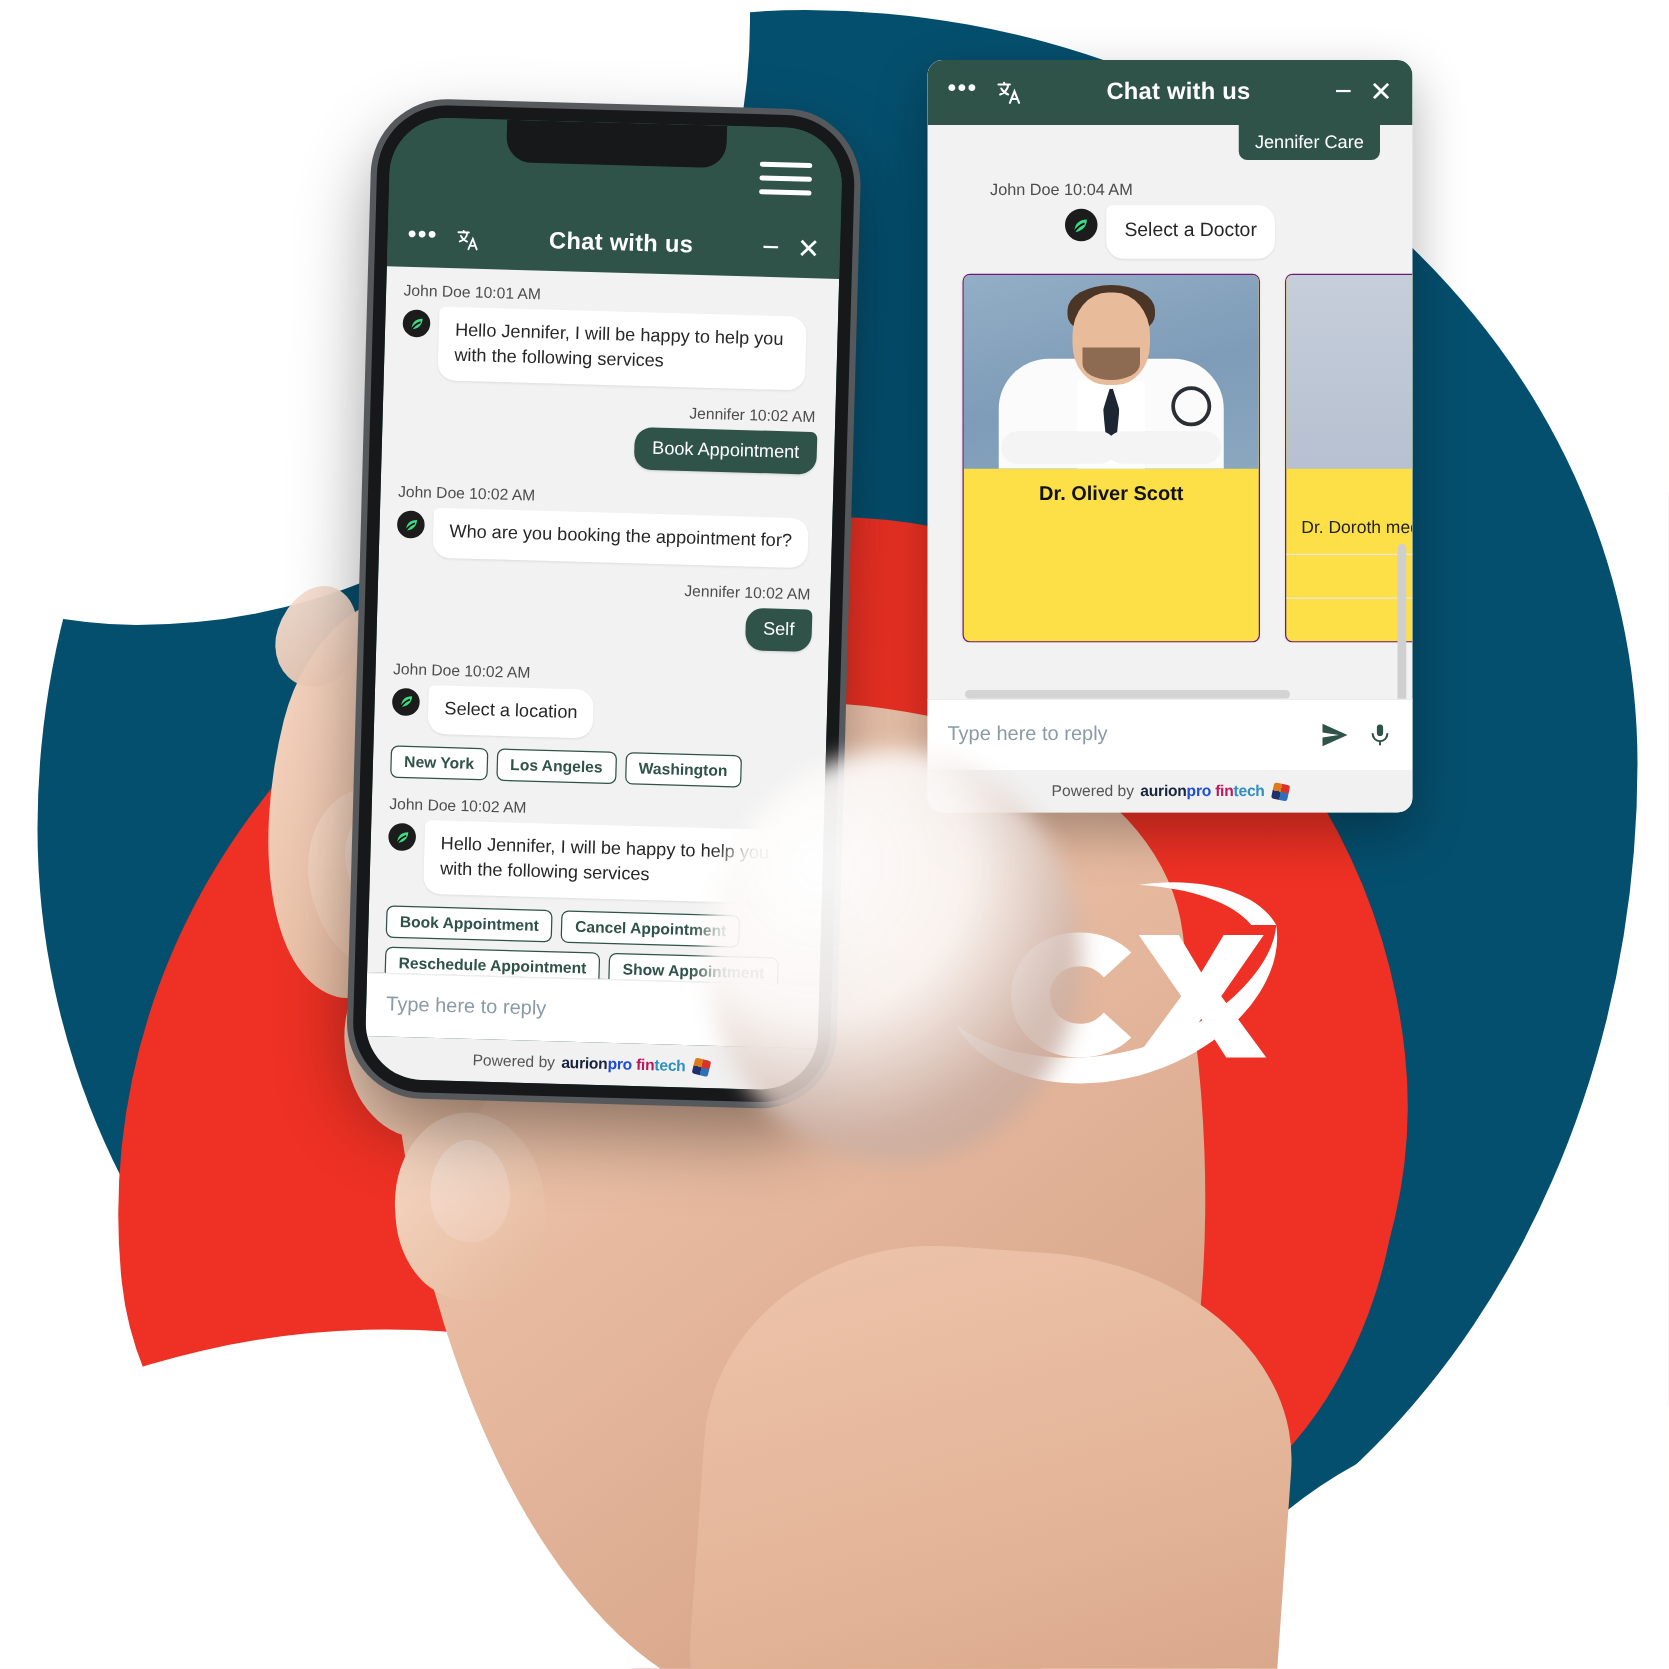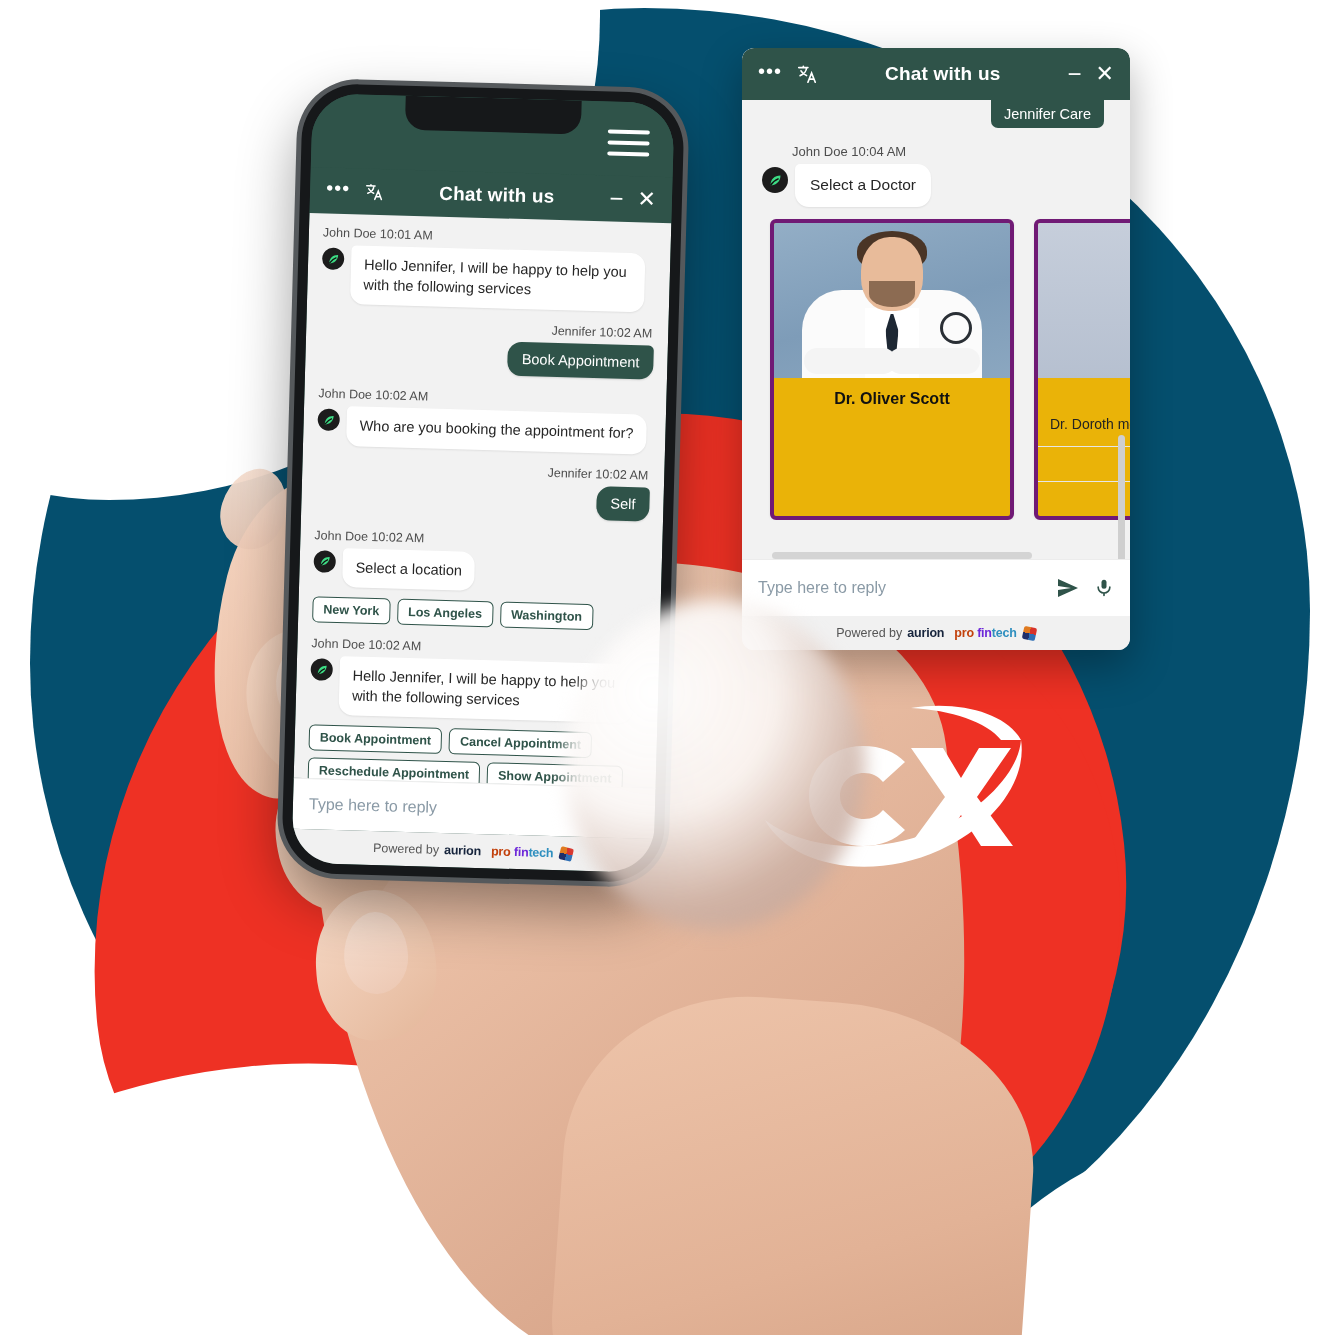--- a/index.html
+++ b/index.html
@@ -77,34 +77,34 @@
           padding:9px 14px;font-size:14.5px;box-shadow:0 1px 2px rgba(0,0,0,.12);}
   .chips{display:flex;flex-wrap:wrap;gap:7px;padding:10px 14px 0 14px;}
   .chip{border:1.3px solid #2f5349;color:#2f5349;background:#fff;border-radius:6px;
         padding:5px 10px;font-size:12.5px;font-weight:bold;white-space:nowrap;}
   .composer{background:#fff;display:flex;align-items:center;gap:14px;
         padding:0 16px;height:50px;flex:0 0 auto;border-top:1px solid #ececec;}
   .composer .ph{flex:1;color:#8a9aa6;font-size:16px;}
   .footer{background:#f1f1f1;height:34px;display:flex;align-items:center;
         justify-content:center;gap:5px;font-size:12.5px;color:#555;flex:0 0 auto;}
   .brand{font-weight:bold;letter-spacing:-.2px;}
-  .b1{color:#16243c;} .b2{color:#c2410c;padding-left:10px;} .b3{color:#6d28d9;} .b4{color:#2f8fbf;}
+  .b1{color:#16243c;} .b2{color:#1d4ed8;} .b3{color:#be185d;} .b4{color:#2f8fbf;}
   .diamond{display:inline-block;width:13px;height:13px;transform:rotate(12deg);
         background:conic-gradient(#d8332a 0 25%,#2f6fb5 0 50%,#1f2f6b 0 75%,#e07a1f 0 100%);
         border-radius:2px;margin-left:1px;}
 
   
   .widget{position:absolute;left:742px;top:48px;width:388px;height:602px;
         background:#f2f2f2;border-radius:12px;overflow:hidden;
         box-shadow:0 16px 42px rgba(0,0,0,.30);display:flex;flex-direction:column;}
   .widget .cw-header{height:52px;border-radius:12px 12px 0 0;}
   .pill-tag{position:absolute;right:26px;top:52px;background:#2f5349;color:#fff;
         font-size:14.5px;padding:6px 13px;border-radius:0 0 7px 7px;z-index:4;}
   .cards{display:flex;gap:20px;padding:12px 0 0 28px;overflow:hidden;}
-  .card{width:236px;background:#eab308;border:4px solid #701a75;border-radius:6px;
+  .card{width:236px;background:#fde047;border:1px solid #701a75;border-radius:6px;
         flex:0 0 auto;overflow:hidden;box-shadow:0 1px 3px rgba(0,0,0,.07);}
   .card-photo{height:155px;position:relative;overflow:hidden;
         background:linear-gradient(165deg,#93aec6 0%,#7e9cb8 55%,#8ba7c0 100%);}
   .card-photo.blank{background:linear-gradient(180deg,#c6cedb 0%,#b6c0d0 100%);}
   .card-name{text-align:center;font-weight:bold;font-size:16px;color:#111;padding:12px 8px 6px;}
   .card-desc{font-size:14px;color:#232323;line-height:1.45;padding:0 12px 12px;}
   .card-act{border-top:1px solid #e6e6e6;text-align:center;color:#2f5349;
         font-size:14.5px;padding:9px 0;}
   .vscroll{position:absolute;right:5px;top:335px;width:7px;height:215px;
         background:#cfcfcf;border-radius:4px;}
@@ -308,21 +308,21 @@
       <span class="ic ic-close">✕</span>
     </div>
 
     <div class="pill-tag">Jennifer Care</div>
 
     <div class="scrollzone">
 
       <div style="padding:44px 0 0 50px;">
         <div class="meta" style="font-size:13px;">John Doe 10:04 AM</div>
       </div>
-      <div class="row" style="padding:0 20px;">
+      <div class="row" style="padding:0 20px;justify-content:center;">
         <span class="avatar" style="width:26px;height:26px;">
           <svg width="15" height="15" viewBox="0 0 24 24">
               <path d="M20 4C10 4 4 10 4 20c8 0 16-6 16-16z" fill="#3ddc84"></path>
               <path d="M4 20c3-5 8-9 13-11" stroke="#111" stroke-width="2.4" fill="none"></path>
             </svg>
         </span>
         <span class="bubble-in" style="font-size:15.5px;padding:11px 15px;">Select a Doctor</span>
       </div>
 
       <div class="cards">

